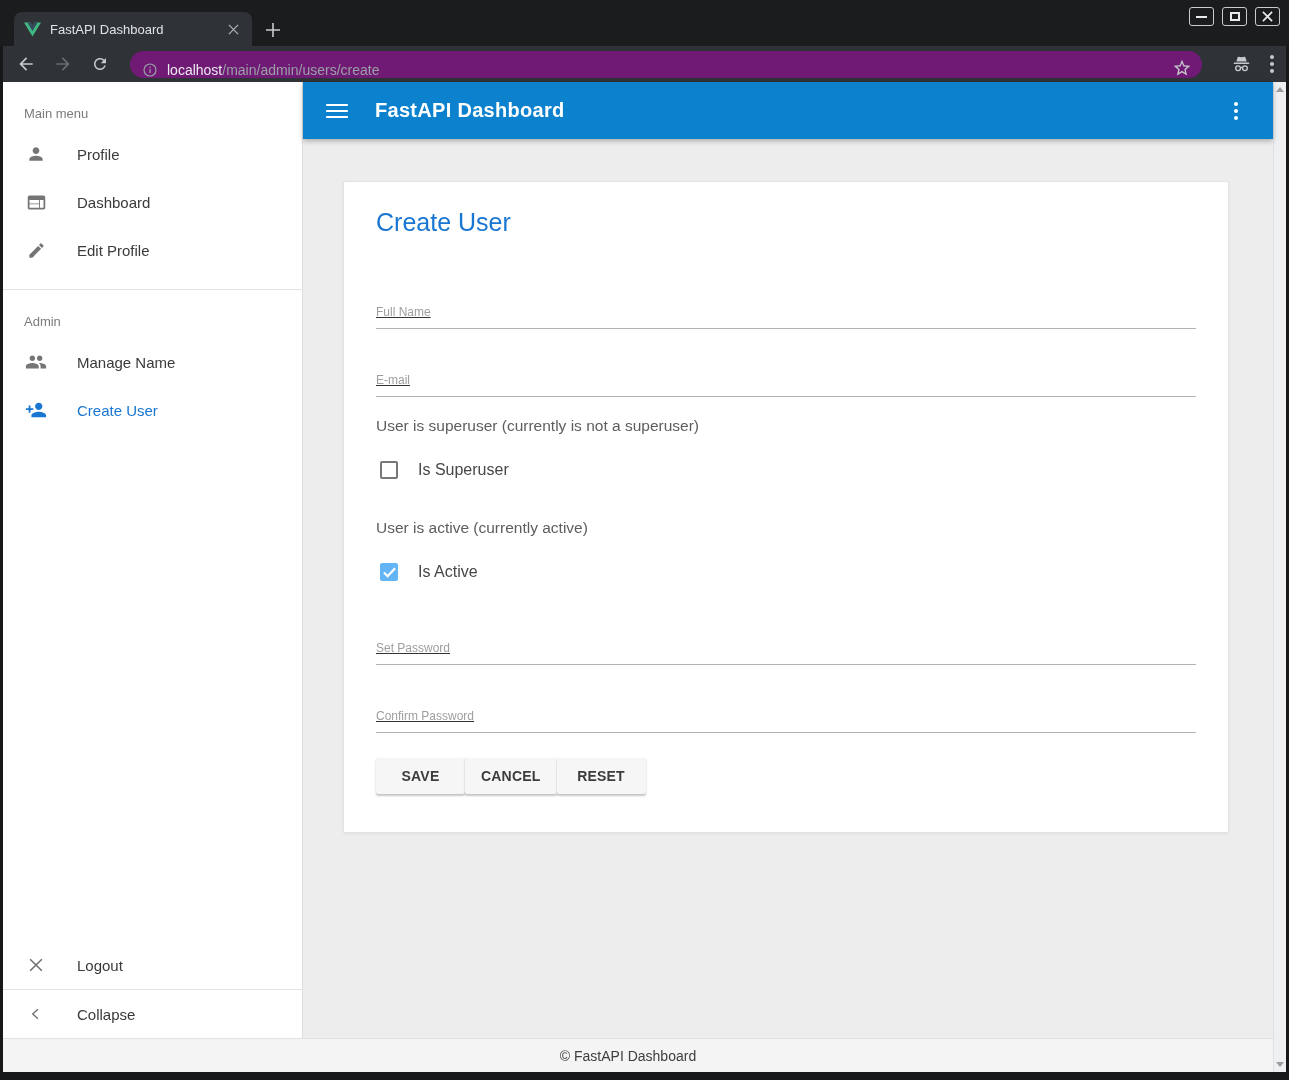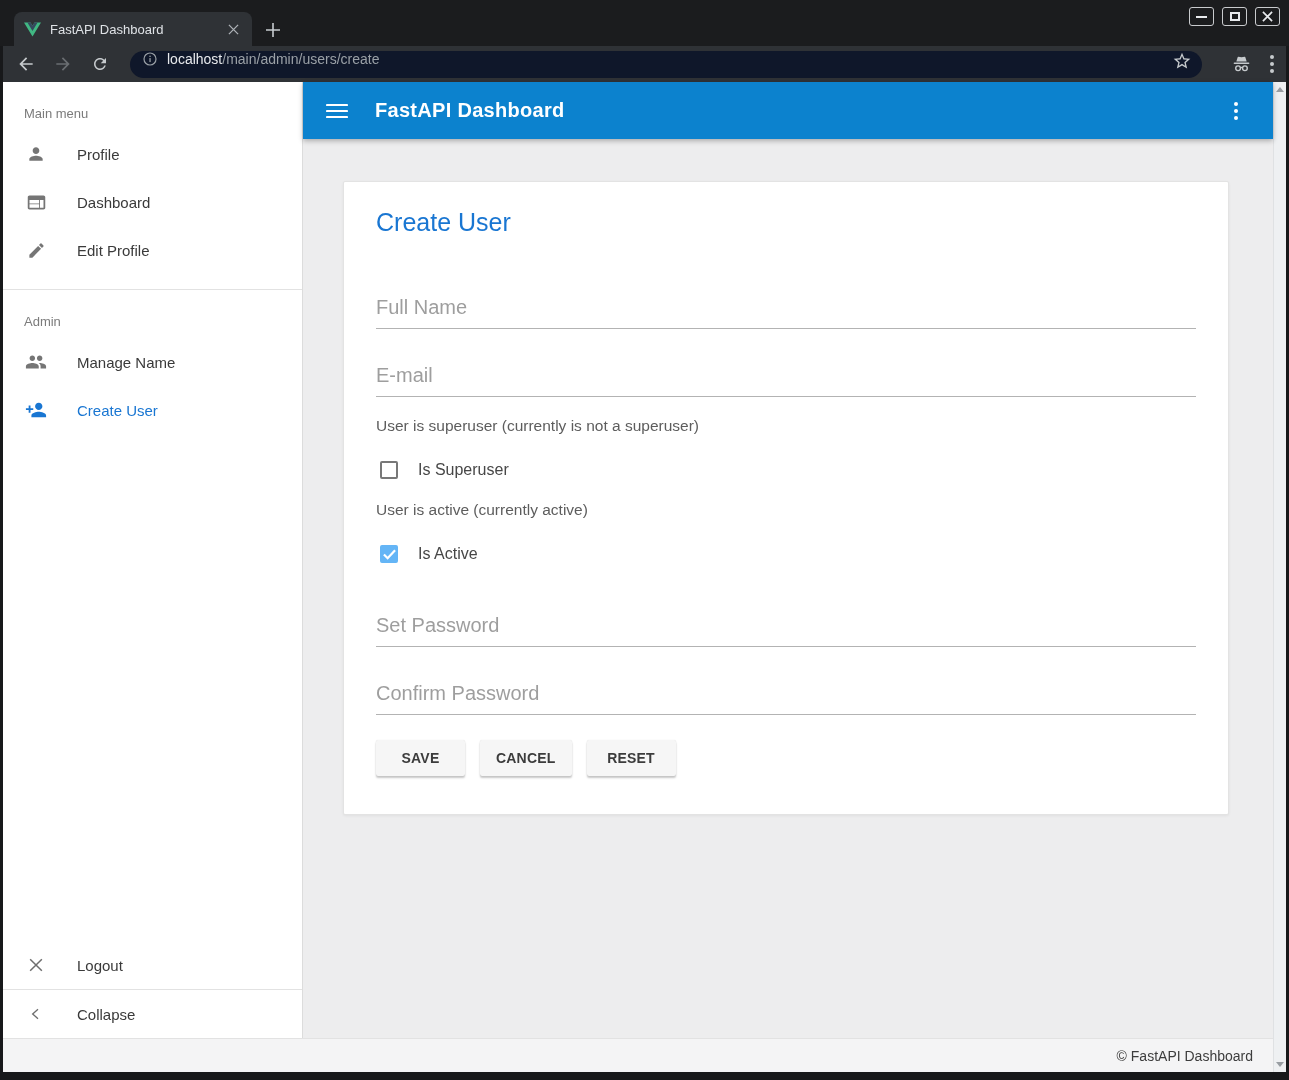--- a/index.html
+++ b/index.html
@@ -25,22 +25,22 @@
   .win-btn { width:25px; height:19px; border:1px solid #c9cbce; border-radius:3px; display:flex; align-items:center; justify-content:center; }
   .glyph-min { width:11px; height:0; border-bottom:2px solid #e8eaed; }
   .glyph-max { width:10px; height:9px; border:2px solid #e8eaed; }
 
   .toolbar {
     position:absolute; top:46px; left:3px; right:3px; height:36px;
     background:#2f3236; display:flex; align-items:center; padding:0 12px; gap:15px;
   }
   .nav-btn { width:22px; height:22px; display:flex; align-items:center; justify-content:center; }
   .omnibox {
-    flex:1; height:27px; margin-left:4px; background:#0f172a; border-radius:14px;
-    display:flex; align-items:flex-start; padding:0 10px 0 12px; gap:9px;
+    flex:1; height:27px; margin-left:4px; background:#701a75; border-radius:14px;
+    display:flex; align-items:flex-end; padding:0 10px 0 12px; gap:9px;
   }
   .url-text { font-size:14px; white-space:nowrap; }
   .url-host { color:#e8eaed; }
   .url-path { color:#9aa0a6; }
   .omnibox-spacer { flex:1; }
   .tool-right { display:flex; align-items:center; gap:18px; margin-left:14px; }
 
   
   .viewport { position:absolute; top:82px; left:3px; right:3px; bottom:8px; background:#fff; display:flex; }
   .page { flex:1; display:flex; flex-direction:column; min-width:0; }
@@ -73,41 +73,41 @@
   .content { flex:1; overflow:hidden; }
   .card {
     width:886px; margin:42px 40px; background:#fff;
     border:1px solid #e3e3e3; border-radius:2px; box-shadow:0 1px 3px rgba(0,0,0,.06);
     padding:20px 32px 38px;
   }
   .card-title { margin:6px 0 44px; font-size:25px; font-weight:400; color:#1976d2; }
   .tfield { height:48px; display:flex; align-items:flex-end; border-bottom:1px solid #b3b3b3; margin-bottom:20px; }
   .tfield input {
     width:100%; border:none; outline:none; background:transparent;
-    font-family:"Liberation Sans", sans-serif; font-size:20px; color:#333; padding:0 0 9px;
+    font-family:"Liberation Sans", sans-serif; font-size:12px; color:#333; padding:0 0 9px;text-decoration:underline;
   }
   .tfield input::placeholder { color:#9e9e9e; opacity:1; }
-  .hint { margin-top:22px; font-size:15.5px; color:#5d5d5d; }
+  .hint { margin-top:40px; font-size:15.5px; color:#5d5d5d; }
   .check-row { display:flex; align-items:center; margin:26px 0 0 4px; cursor:pointer; }
   .checkbox { width:18px; height:18px; border:2px solid #787878; border-radius:2px; background:#fff; display:flex; align-items:center; justify-content:center; }
   .checkbox.checked { border-color:#64b5f6; background:#64b5f6; }
   .check-label { margin-left:20px; font-size:16px; color:#474747; }
   .pw-gap { margin-top:36px; }
-  .btn-row { display:flex; gap:15px; margin-top:25px; }
+  .btn-row { display:flex; gap:0; margin-top:25px; }
   .btn {
     min-width:89px; height:36px; padding:0 16px;
     background:#f6f6f6; border:none; border-radius:2px;
     box-shadow:0 2px 2px rgba(0,0,0,.22), 0 0 1px rgba(0,0,0,.15);
     font-family:"Liberation Sans", sans-serif; font-size:14px; font-weight:bold;
     letter-spacing:.2px; color:#3c3c3c; cursor:pointer;
   }
 
   .pagefooter {
     height:34px; background:#f4f4f5; border-top:1px solid #e2e2e2;
-    display:flex; align-items:center; justify-content:flex-end; padding-right:20px;
+    display:flex; align-items:center; justify-content:center; padding-right:20px;
     font-size:14px; color:#3d3d3d;
   }
 </style>
 </head>
 <body>
 
 <div class="tabstrip">
   <div class="tab">
     <span>
       <svg width="17" height="15" viewBox="0 0 24 20">

